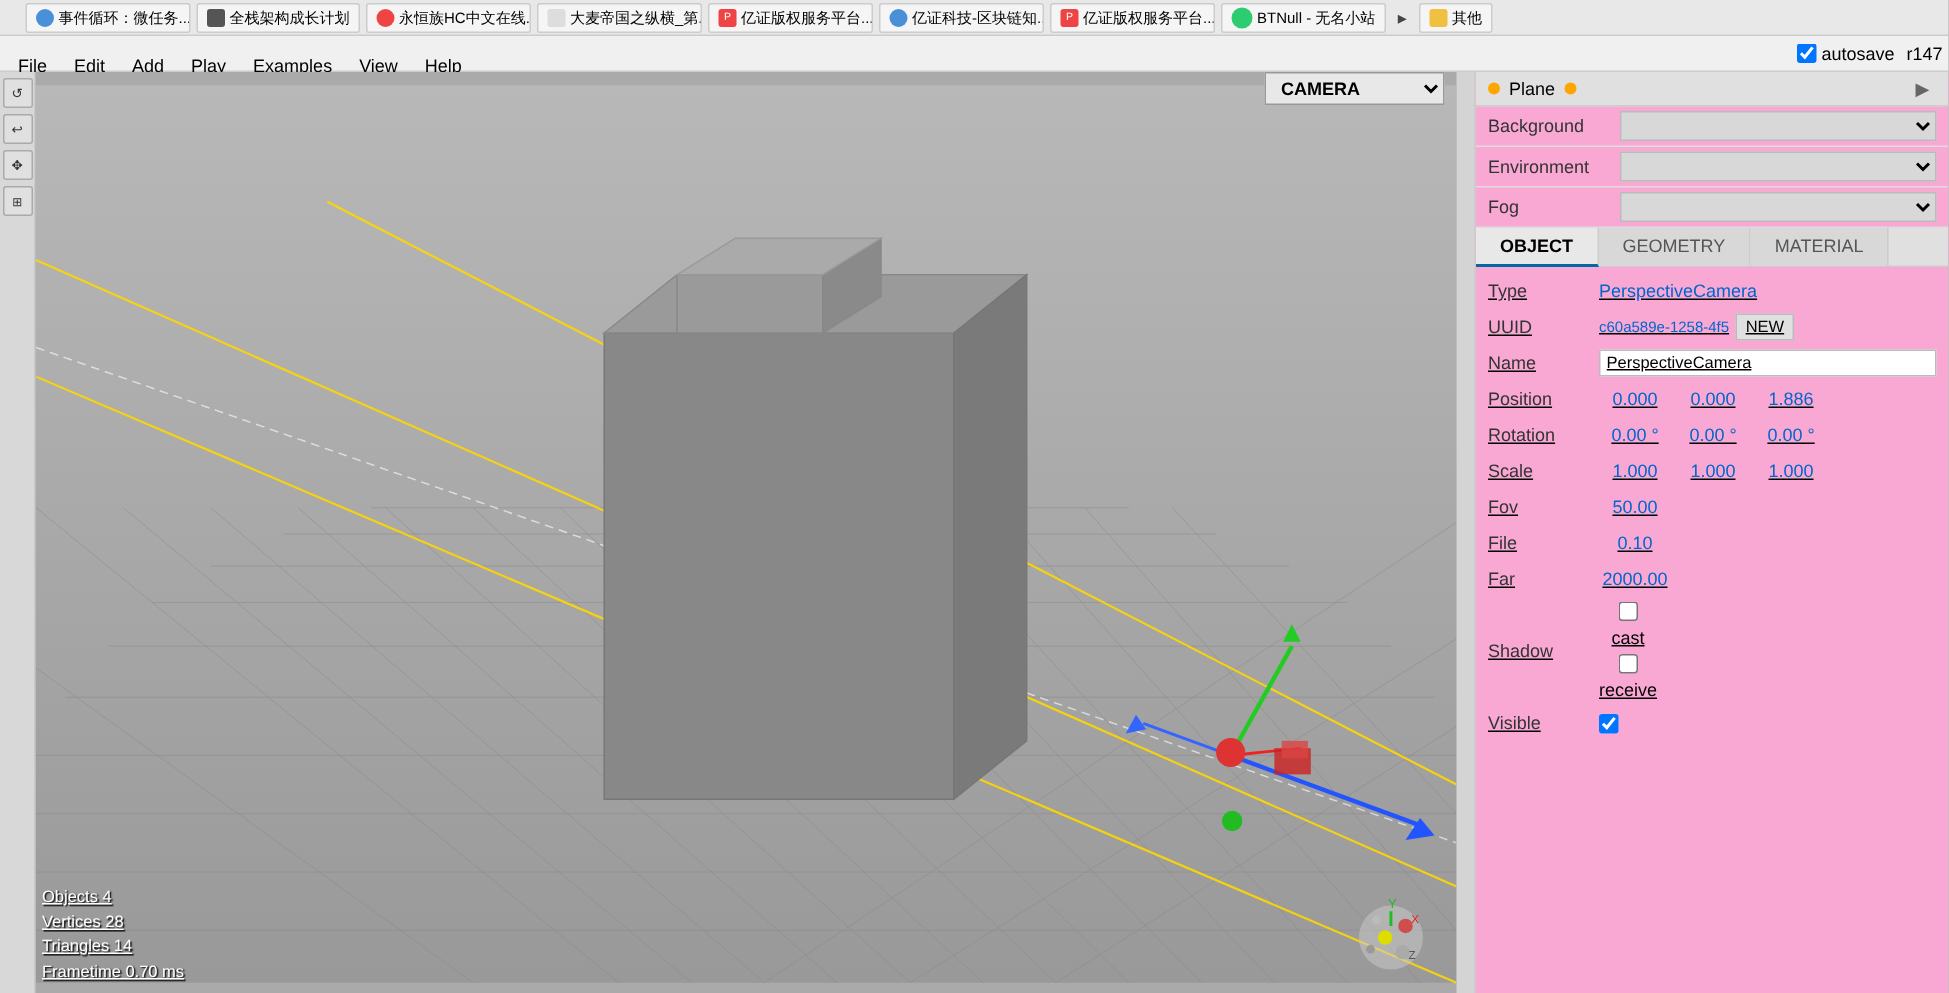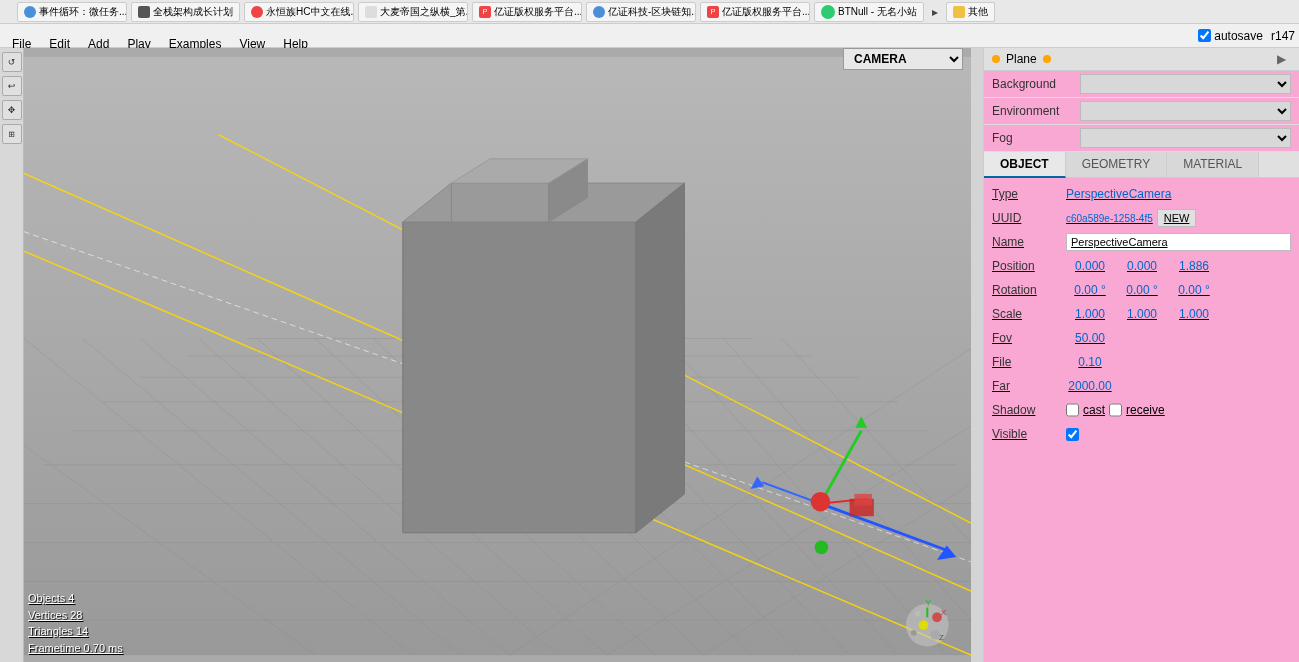--- a/index.html
+++ b/index.html
@@ -266,21 +266,23 @@
     .new-btn {
       background: #e0e0e0;
       border: 1px solid #bbb;
       padding: 1px 6px;
       font-size: 11px;
       cursor: pointer;
       height: 18px;
     }
     .checkbox-row {
       display: flex;
+      align-items: center;
       gap: 4px;
+      flex-direction: column;
     }
 
     
     .scene-svg {
       width: 100%;
       height: 100%;
     }
   </style>
 </head>
 <body>

